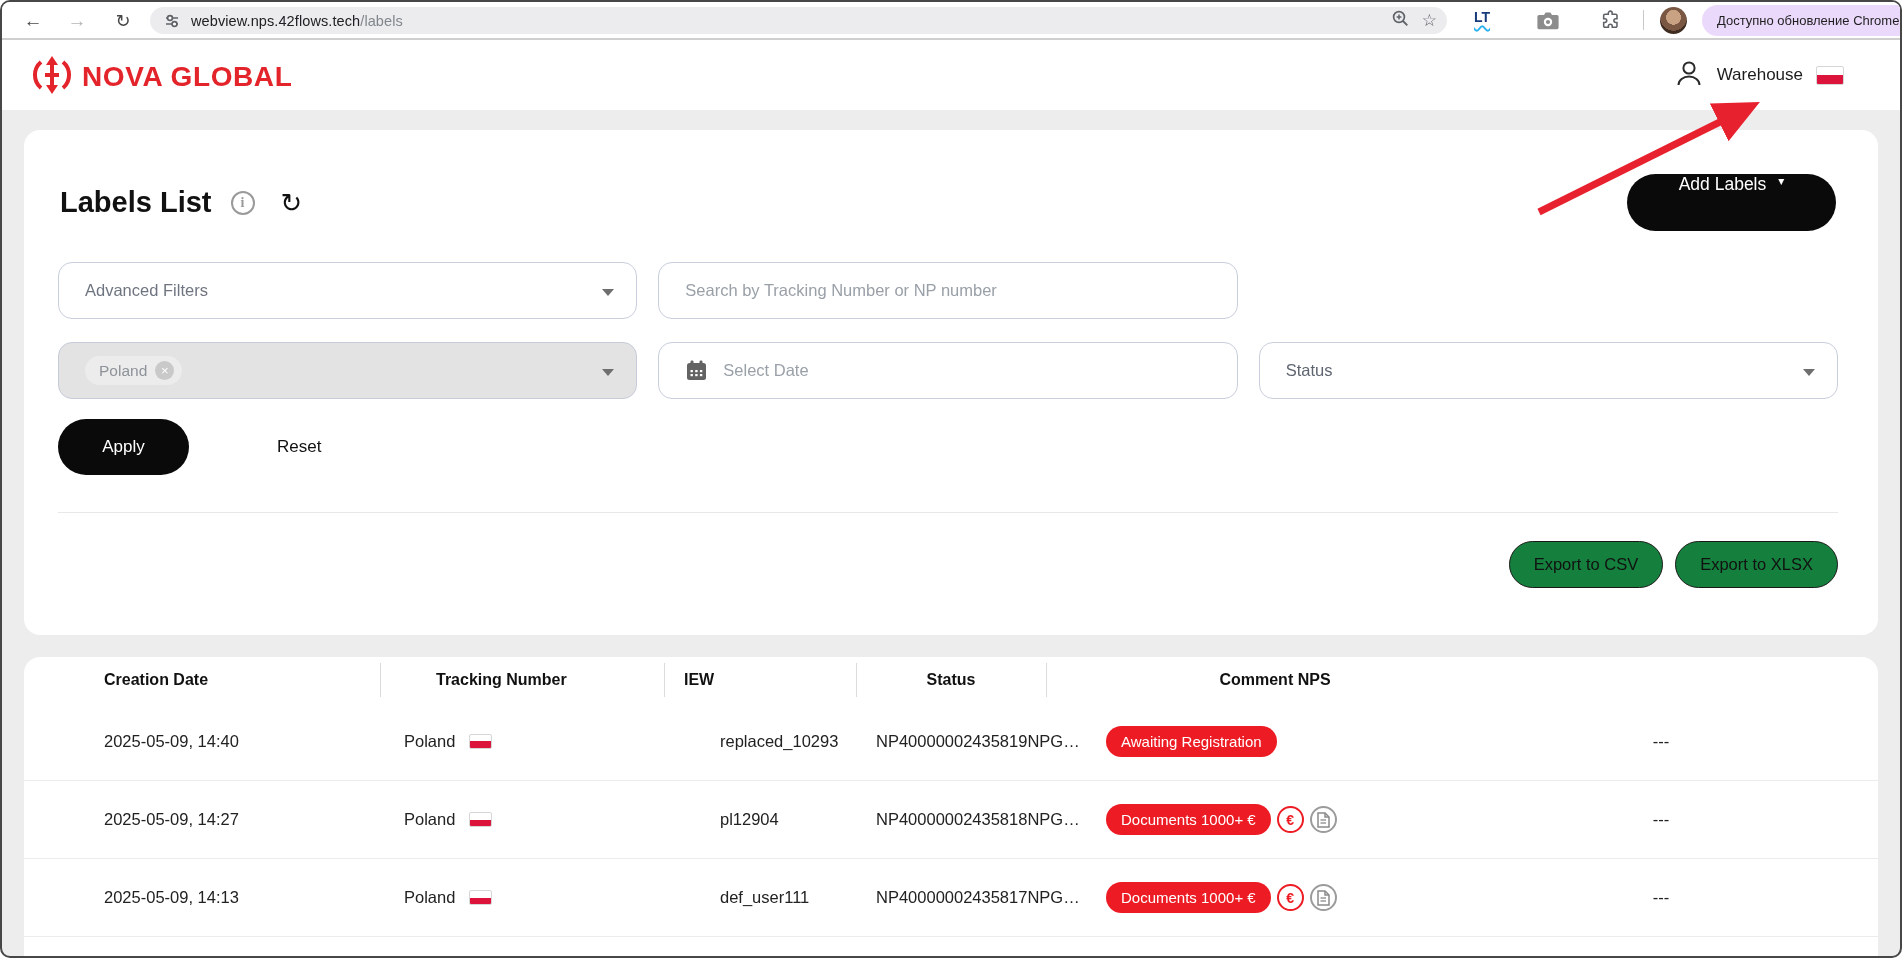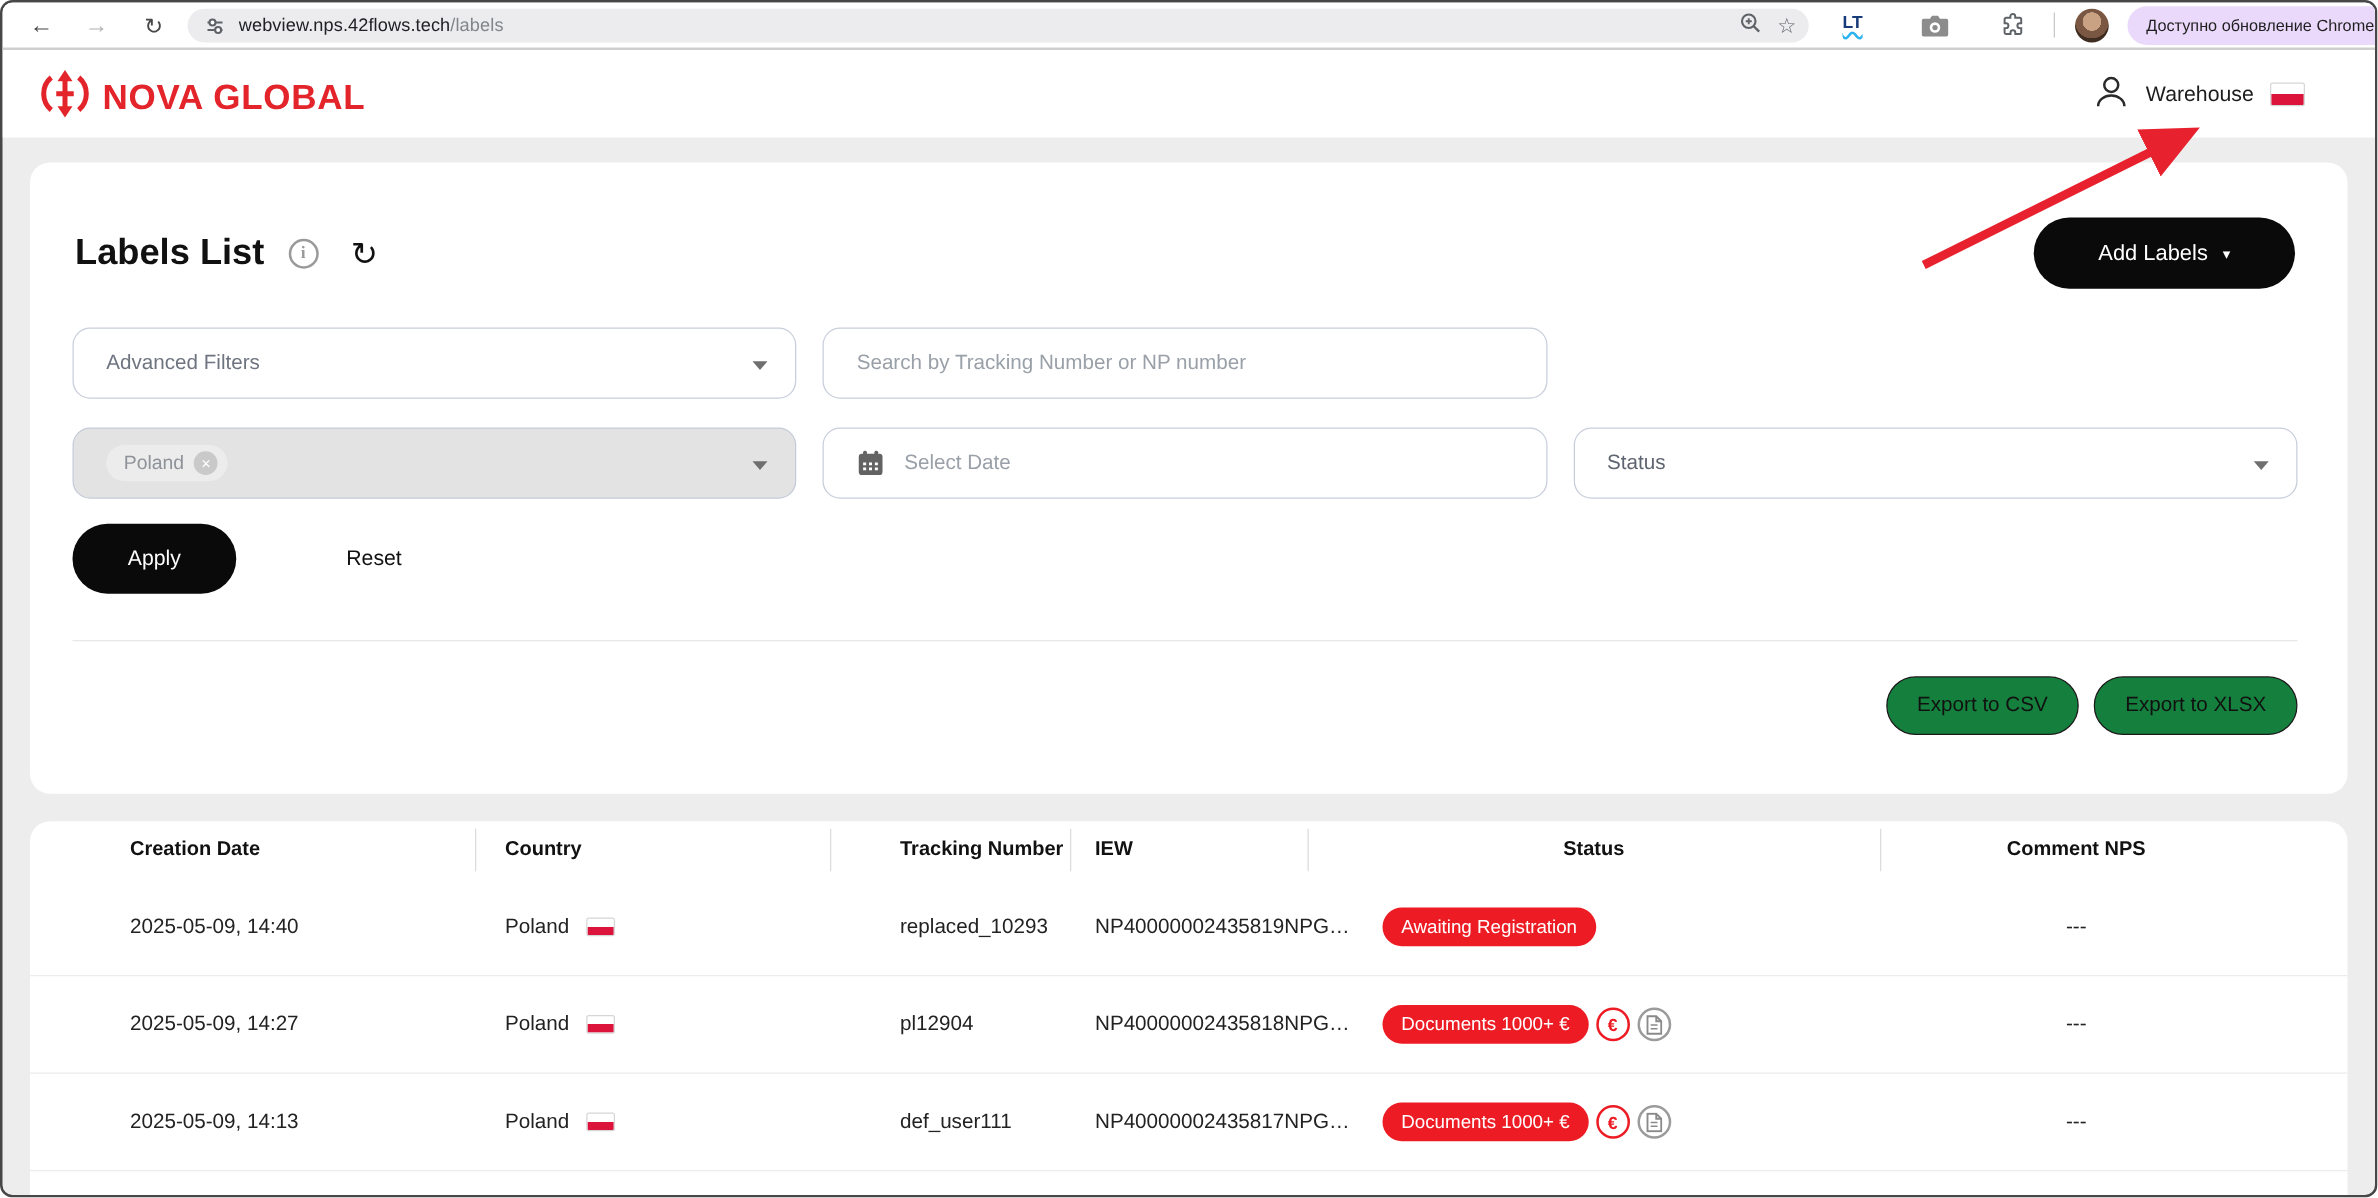--- a/index.html
+++ b/index.html
@@ -64,21 +64,21 @@
 
   .title-row { position:relative; height:57px; display:flex; align-items:center; }
   .page-title { font-size:29px; font-weight:bold; color:#111; margin-left:2px; }
   .info-ico { width:24px; height:24px; border:2px solid #9a9a9a; border-radius:50%;
     color:#9a9a9a; font-size:14px; font-weight:bold; display:flex; align-items:center; justify-content:center;
     margin-left:19px; font-family:"Liberation Serif","DejaVu Serif",serif; }
   .refresh-ico { margin-left:26px; font-size:26px; color:#111; line-height:1; }
   .add-labels-btn {
     position:absolute; right:2px; top:0; width:209px; height:57px;
     background:#0a0a0a; color:#fff; border:none; border-radius:29px;
-    font-size:17.5px; display:flex; align-items:center; justify-content:center; gap:12px; cursor:pointer;
+    font-size:17.5px; display:flex; align-items:flex-start; justify-content:center; gap:12px; cursor:pointer;
     font-family:inherit;
   }
   .add-caret { font-size:12px; }
 
   .filter-grid { display:grid; grid-template-columns:repeat(3,1fr); column-gap:21px; margin-top:31px; }
   .filter-grid.second { margin-top:23px; }
   .field {
     position:relative; height:57px; border:1px solid #c8cedb; border-radius:14px; background:#fff;
     display:flex; align-items:center; padding:0 44px 0 26px; font-size:16.5px; color:#6f7580;
   }
@@ -271,21 +271,20 @@
 
       <div class="export-row">
         <button class="export-btn">Export to CSV</button>
         <button class="export-btn">Export to XLSX</button>
       </div>
     </div>
 
     <div class="card table-card">
       <div class="trow thead">
         <div class="c1">Creation Date</div>
-        <div class="c2">Country</div>
         <div class="c3">Tracking Number</div>
         <div class="c4">IEW</div>
         <div class="c5">Status</div>
         <div class="c6">Comment NPS</div>
       </div>
 
       <div class="trow tbody-row">
         <div class="c1">2025-05-09, 14:40</div>
         <div class="c2 country-cell">
           <span>Poland</span>

